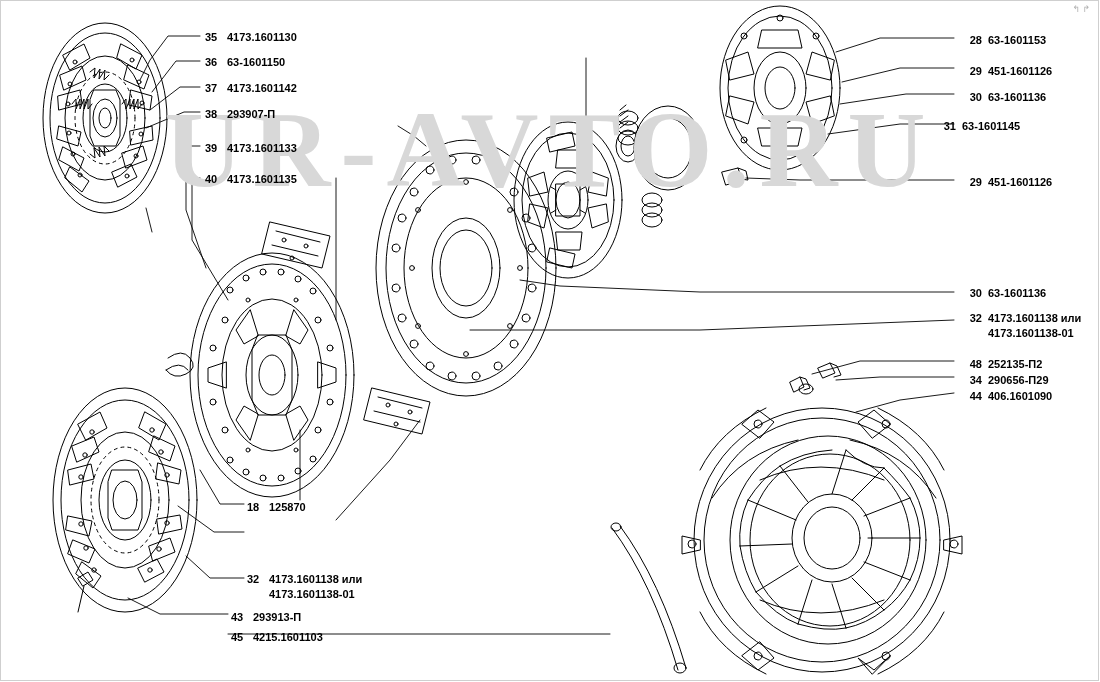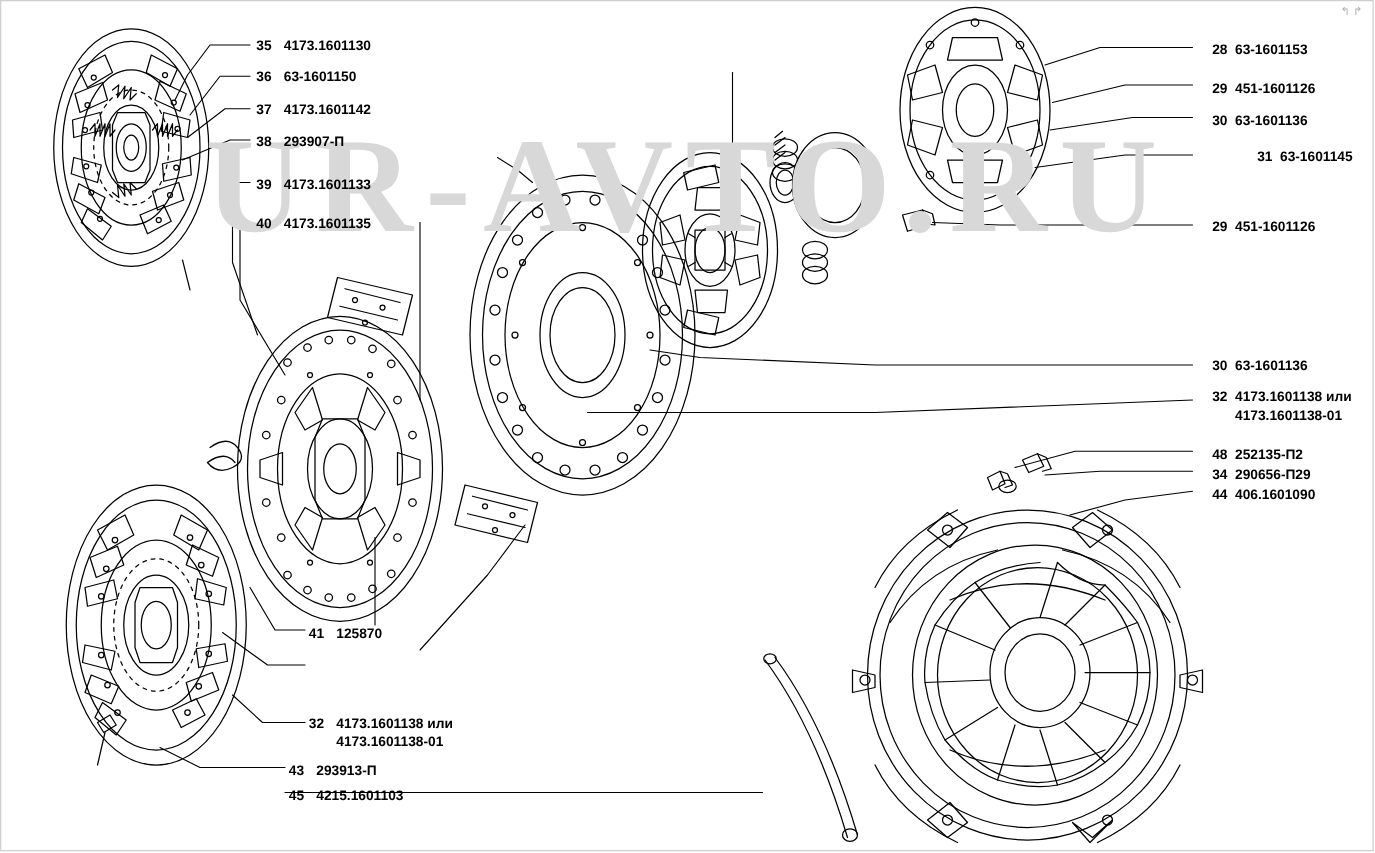--- a/index.html
+++ b/index.html
@@ -445,21 +445,21 @@
     <span class="num">38</span><span class="code">293907-П</span>
   </div>
   <div class="callout" style="left:205px; top:141px;">
     <span class="num">39</span><span class="code">4173.1601133</span>
   </div>
   <div class="callout" style="left:205px; top:172px;">
     <span class="num">40</span><span class="code">4173.1601135</span>
   </div>
 
   <div class="callout" style="left:247px; top:500px;">
-    <span class="num">41</span><span class="code">125870</span>
+    <span class="num">18</span><span class="code">125870</span>
   </div>
   <div class="callout" style="left:247px; top:572px;">
     <span class="num">32</span><span class="code">4173.1601138 или</span>
     <span class="sub" style="white-space:pre;">4173.1601138-01</span>
   </div>
   <div class="callout" style="left:231px; top:610px;">
     <span class="num">43</span><span class="code">293913-П</span>
   </div>
   <div class="callout" style="left:231px; top:630px;">
     <span class="num">45</span><span class="code">4215.1601103</span>
@@ -467,21 +467,21 @@
 
   <div class="callout right-num" style="left:958px; top:33px;">
     <span class="num">28</span><span class="code">63-1601153</span>
   </div>
   <div class="callout right-num" style="left:958px; top:64px;">
     <span class="num">29</span><span class="code">451-1601126</span>
   </div>
   <div class="callout right-num" style="left:958px; top:90px;">
     <span class="num">30</span><span class="code">63-1601136</span>
   </div>
-  <div class="callout right-num" style="left:994px; top:119px;">
+  <div class="callout right-num" style="left:932px; top:119px;">
     <span class="num">31</span><span class="code">63-1601145</span>
   </div>
   <div class="callout right-num" style="left:958px; top:175px;">
     <span class="num">29</span><span class="code">451-1601126</span>
   </div>
   <div class="callout right-num" style="left:958px; top:286px;">
     <span class="num">30</span><span class="code">63-1601136</span>
   </div>
   <div class="callout right-num" style="left:958px; top:311px;">
     <span class="num">32</span><span class="code">4173.1601138 или</span>

